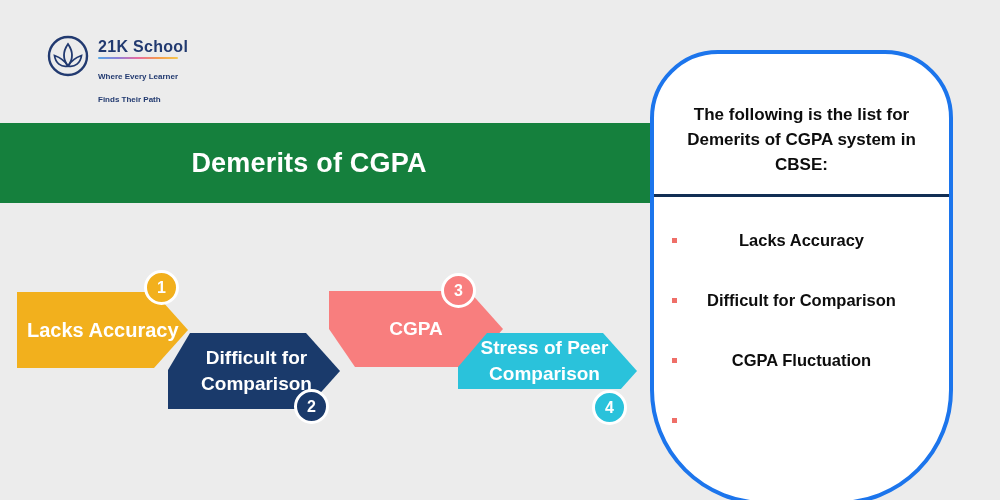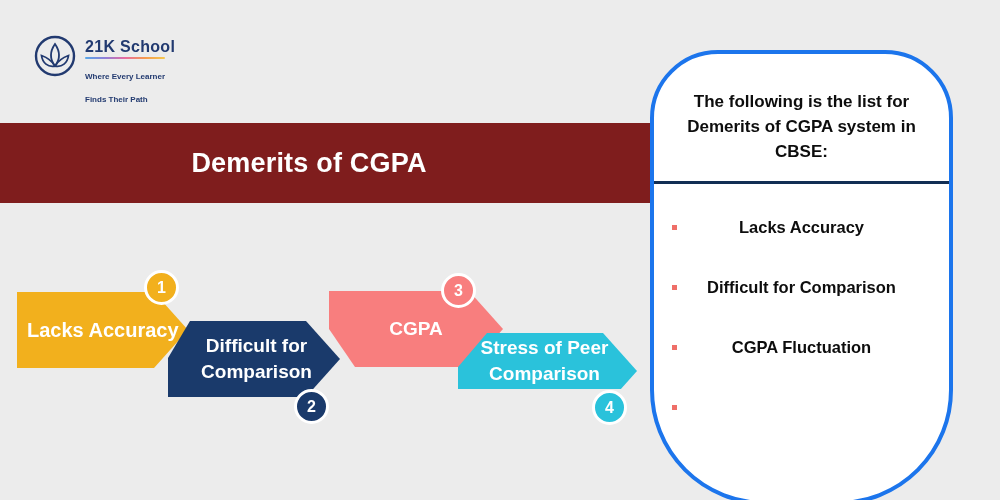--- a/index.html
+++ b/index.html
@@ -4,34 +4,34 @@
 <style>
   html,body { margin:0; padding:0; }
   body { font-family:"Liberation Sans", sans-serif; }
 
   .page {
     position:relative; width:1000px; height:500px;
     background:#ECECEC; overflow:hidden;
   }
 
   
-  .logo { position:absolute; left:34px; top:35px; display:flex; gap:9px; }
+  .logo { position:absolute; left:47px; top:35px; display:flex; gap:9px; }
   .logo-icon { width:42px; height:42px; }
   .logo-text { padding-top:3px; }
   .logo-name { font-size:16px; font-weight:bold; color:#223A70; letter-spacing:.3px; line-height:17px; }
   .logo-underline {
     height:2px; width:80px; margin-top:2px; border-radius:1px;
     background:linear-gradient(90deg,#57A8E8,#8F7FD8,#E86CA0,#F59A4E,#F5C84E);
   }
   .logo-tagline { font-size:8px; color:#223A70; line-height:10px; margin-top:13px; font-weight:bold; }
 
   
   .banner {
     position:absolute; left:0; top:123px; width:660px; height:80px;
-    background:#7f1d1d; display:flex; align-items:center; justify-content:center;
+    background:#15803d; display:flex; align-items:center; justify-content:center;
     z-index:1;
   }
   .banner-title { color:#FFFFFF; font-size:27px; font-weight:bold; padding-right:42px; letter-spacing:.2px; }
 
   
   .flow { position:absolute; inset:0; z-index:2; }
   .arrow {
     position:absolute; display:flex; flex-direction:column;
     align-items:center; justify-content:center;
     color:#FFFFFF; font-weight:bold; text-align:center;
@@ -39,21 +39,21 @@
   .arrow .ln { display:block; }
   .arrow .ln:empty { display:none; }
 
   .arrow-1 {
     left:17px; top:292px; width:171px; height:76px; background:#F2B01D;
     clip-path:polygon(0 0,137px 0,171px 38px,137px 76px,0 76px);
     align-items:flex-start; padding-left:10px; box-sizing:border-box;
     font-size:20px;
   }
   .arrow-2 {
-    left:168px; top:321px; width:172px; height:76px; background:#1A3A6B;
+    left:168px; top:333px; width:172px; height:76px; background:#1A3A6B;
     clip-path:polygon(22px 0,138px 0,172px 38px,138px 76px,0 76px,0 37px);
     font-size:19px; line-height:26px; padding-left:5px; box-sizing:border-box;
   }
   .arrow-3 {
     left:329px; top:291px; width:174px; height:76px; background:#F87E7E;
     clip-path:polygon(0 0,140px 0,174px 38px,140px 76px,26px 76px,0 38px);
     font-size:19px; line-height:26px;
   }
   .arrow-4 {
     left:458px; top:333px; width:179px; height:56px; background:#2AC2DB;
@@ -73,21 +73,21 @@
   .badge-4 { left:592px; top:390px; background:#2AC2DB; }
 
   
   .panel {
     position:absolute; left:650px; top:50px; width:303px; height:455px;
     background:#FFFFFF; border:4px solid #1C75EC;
     border-radius:68px 68px 115px 115px;
     box-sizing:border-box; z-index:5;
   }
   .panel-heading {
-    margin:35px 16px 0; font-size:17px; font-weight:bold; color:#0D0D0D;
+    margin:48px 16px 0; font-size:17px; font-weight:bold; color:#0D0D0D;
     text-align:center; line-height:25px;
   }
   .panel-divider { height:3px; background:#122E54; margin-top:17px; }
   .panel-list { list-style:none; margin:0; padding:0; }
   .panel-item {
     position:relative; height:24px; margin-top:36px;
     font-size:16.5px; font-weight:bold; color:#0D0D0D;
     text-align:center; line-height:24px;
   }
   .panel-item:first-child { margin-top:31px; }

